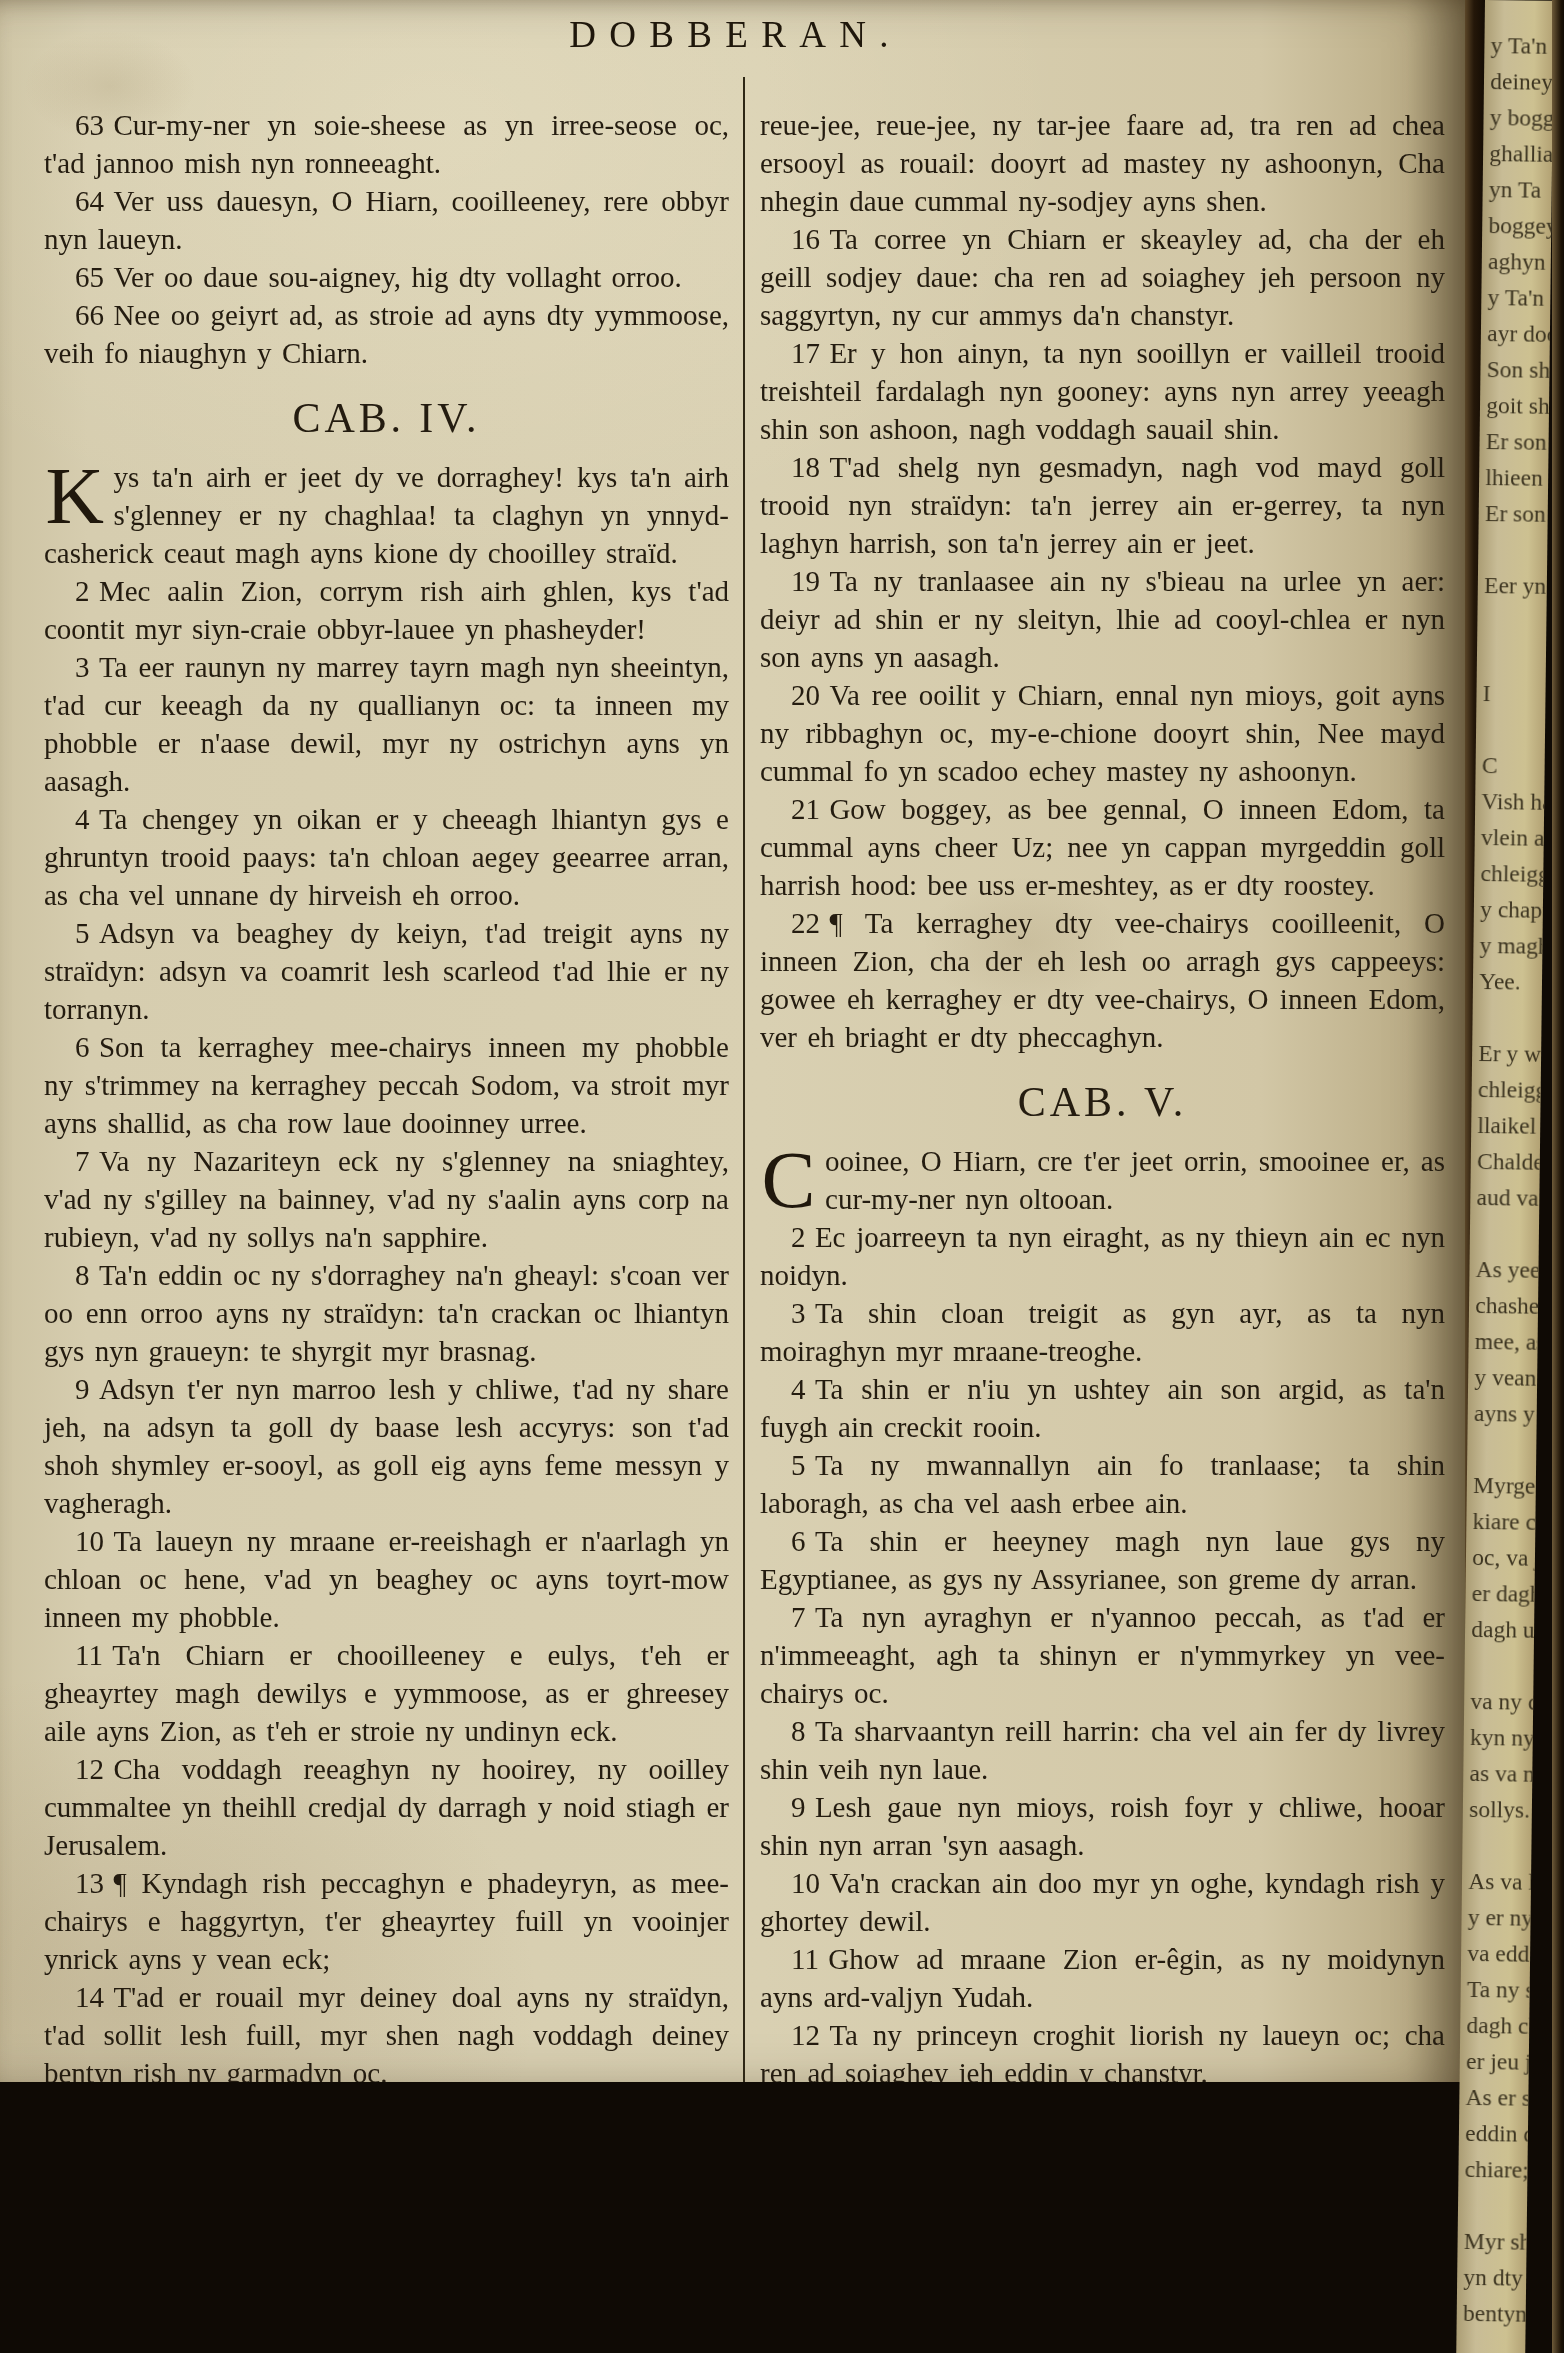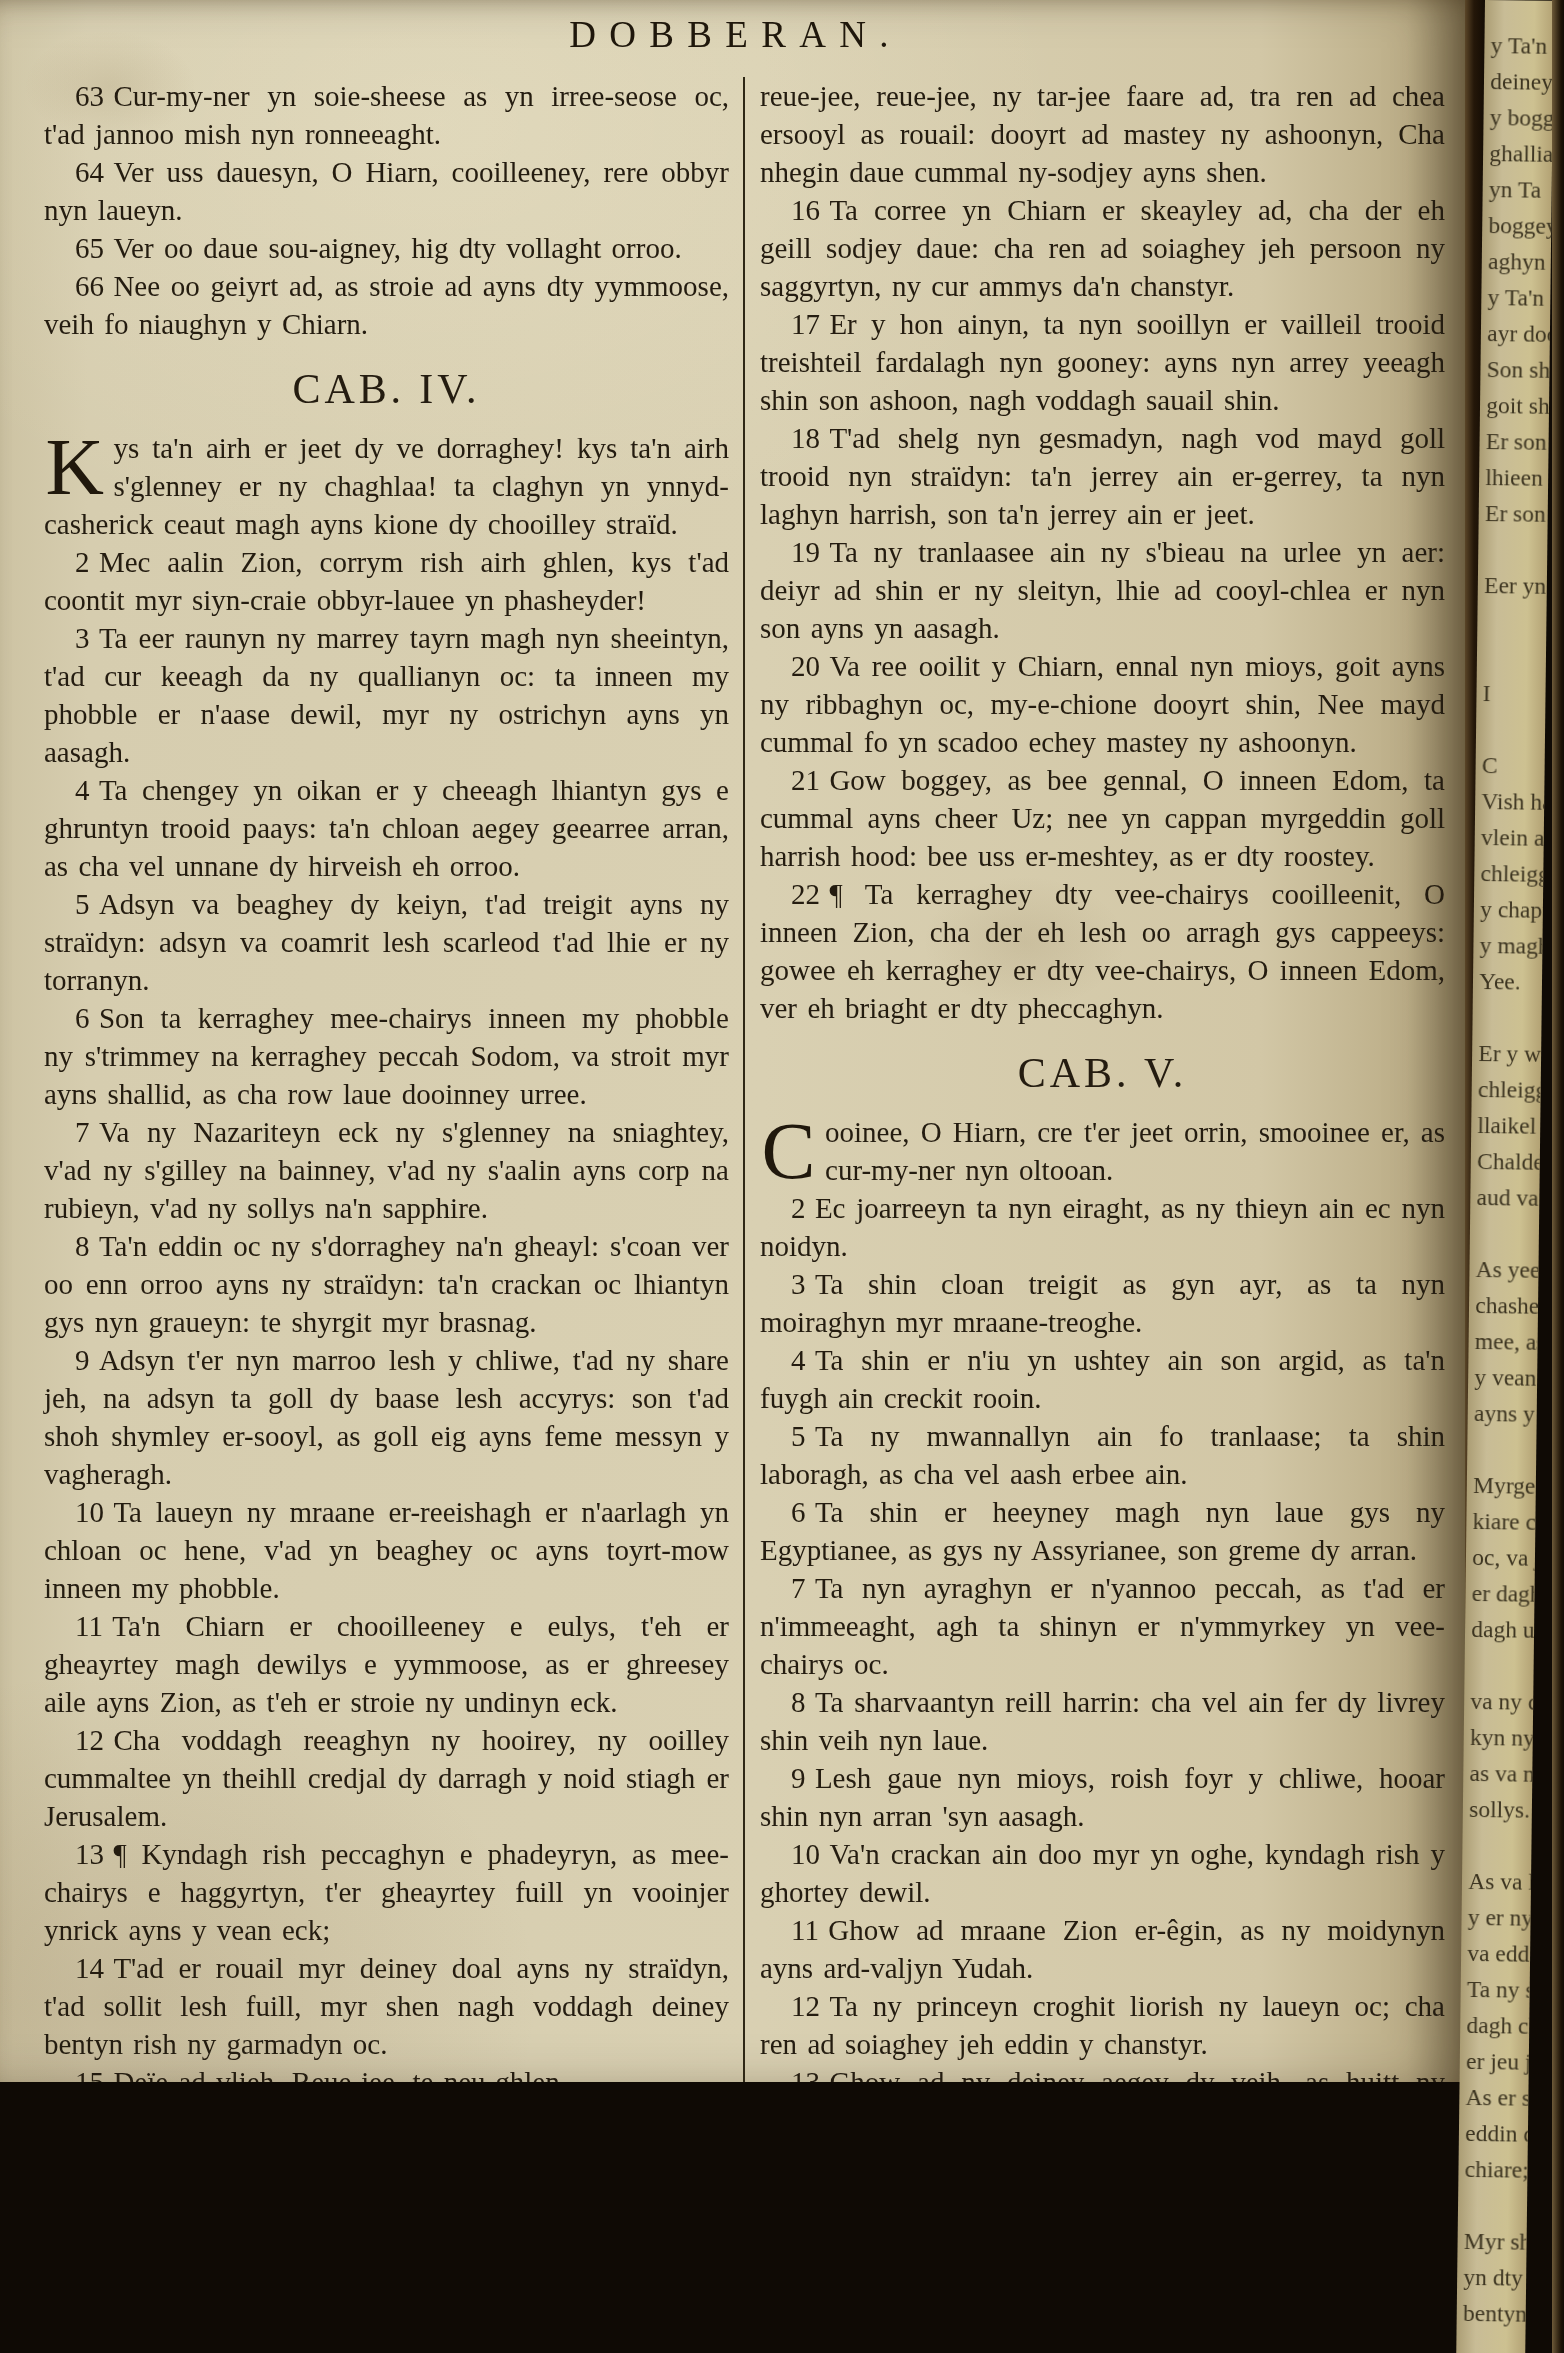--- a/index.html
+++ b/index.html
@@ -19,21 +19,21 @@
     box-shadow:inset -36px 0 55px -19px rgba(40,25,8,0.5), inset 0 11px 23.5px -14px rgba(60,40,15,0.35);
   }
   .stain{position:absolute;border-radius:50%;pointer-events:none;}
   .stain.s1{left:23.5px;top:31px;width:172px;height:110px;background:radial-gradient(closest-side,rgba(110,85,40,0.12),rgba(0,0,0,0));}
   .stain.s2{left:923px;top:876px;width:203px;height:133px;background:radial-gradient(closest-side,rgba(100,75,35,0.10),rgba(0,0,0,0));}
   .running-header{
     position:absolute;top:12.5px;left:47px;width:1377px;text-align:center;
     font-size:37px;letter-spacing:13.3px;color:#1f170b;
   }
   .cols{position:absolute;top:77px;left:44px;width:1402px;display:flex;gap:31px;}
-  .col{width:685px;}
+  .col{width:685px;margin-top:29px;}
   .divider{position:absolute;top:77px;left:743px;width:1.6px;height:2268px;background:#2e2715;}
   p.v{margin:0;text-align:justify;text-indent:31px;font-size:29px;line-height:38px;word-spacing:3.1px;}
   p.v.cont,p.v.opener{text-indent:0;}
   .vnum{padding-right:9.4px;}
   h2.cab{margin:22px 0 15.6px;text-align:center;font-size:42px;font-weight:normal;letter-spacing:3.9px;}
   .dropcap{float:left;font-size:81px;line-height:64px;padding:6.3px 9.4px 0 1.6px;color:#20180c;}
   .gutter{position:absolute;left:1465px;top:0;width:20.3px;height:2354px;
     background:linear-gradient(90deg,#5a4527,#241709 45%,#140c04);}
   .edge-page{position:absolute;left:1485px;top:0;width:69px;height:2379px;overflow:hidden;
     background:linear-gradient(90deg,#ab9d74,#c8bc96 28%,#cdc191 72%,#b3a274);

